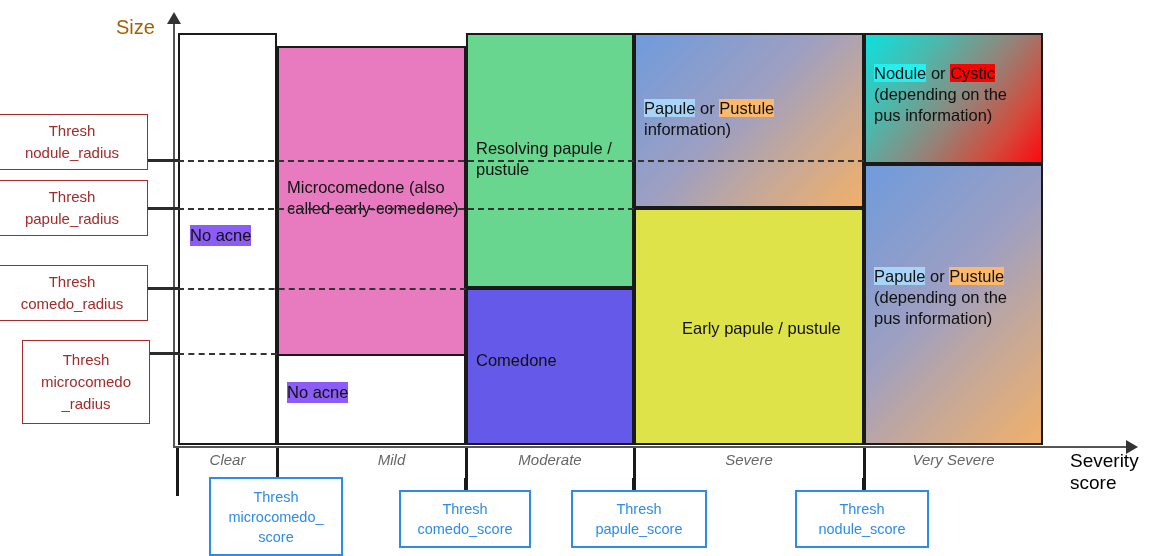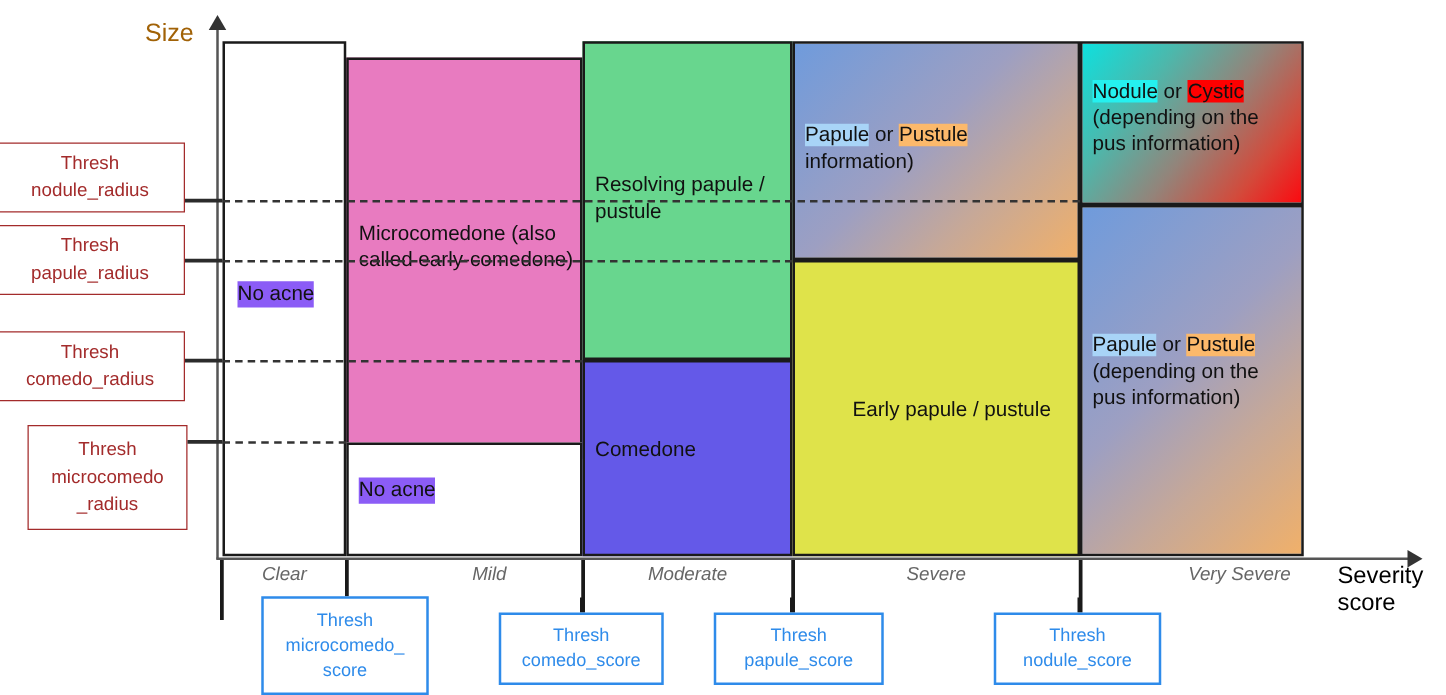--- a/index.html
+++ b/index.html
@@ -161,21 +161,21 @@
 <div class="xtickmark" style="left:176px;"></div>
 <div class="xtickmark" style="left:276px;"></div>
 <div class="xtickmark" style="left:465px;"></div>
 <div class="xtickmark" style="left:633px;"></div>
 <div class="xtickmark" style="left:863px;"></div>
 
 <div class="xtick" style="left:178px;width:99px;">Clear</div>
 <div class="xtick" style="left:277px;width:189px;padding-left:20px;">Mild</div>
 <div class="xtick" style="left:466px;width:168px;">Moderate</div>
 <div class="xtick" style="left:634px;width:230px;">Severe</div>
-<div class="xtick" style="left:864px;width:179px;padding-left:38px;">Very Severe</div>
+<div class="xtick" style="left:864px;width:179px;">Very Severe</div>
 
 <div class="bstub" style="left:275px;top:478px;height:14px;"></div>
 <div class="bbox" style="left:209px;top:477px;width:134px;height:79px;">
   <div>
     <div>Thresh</div>
     <div>microcomedo_</div>
     <div>score</div>
   </div>
 </div>
 

